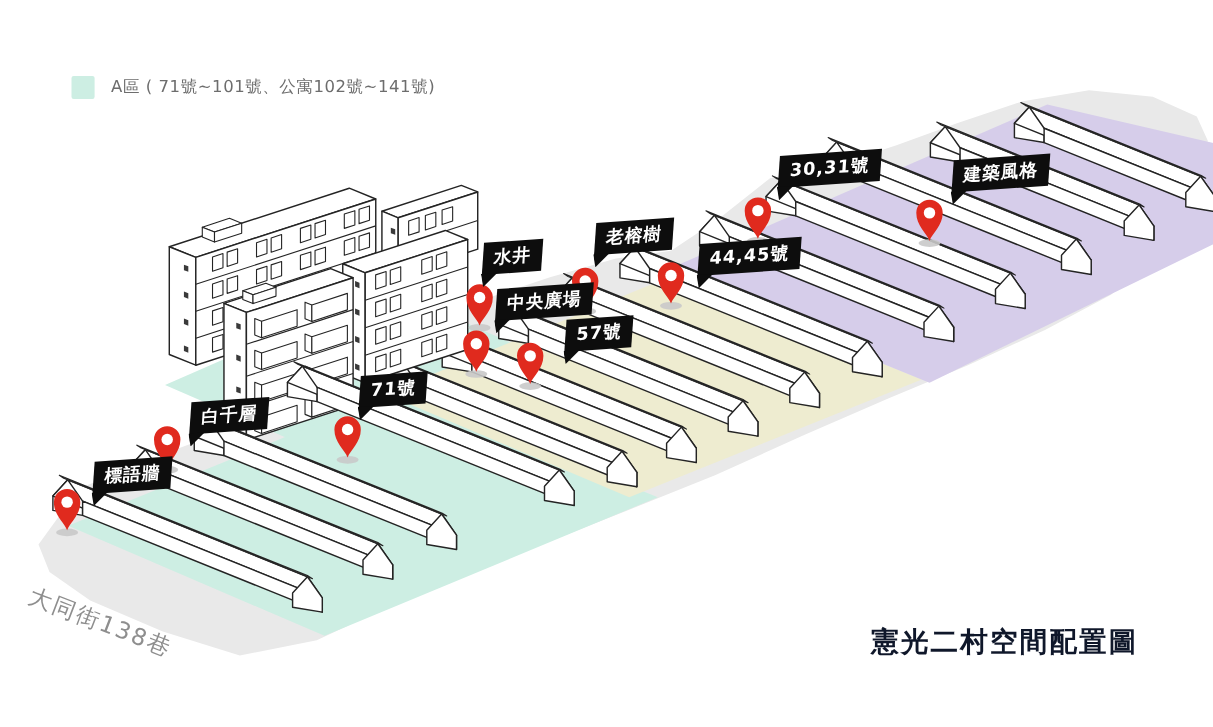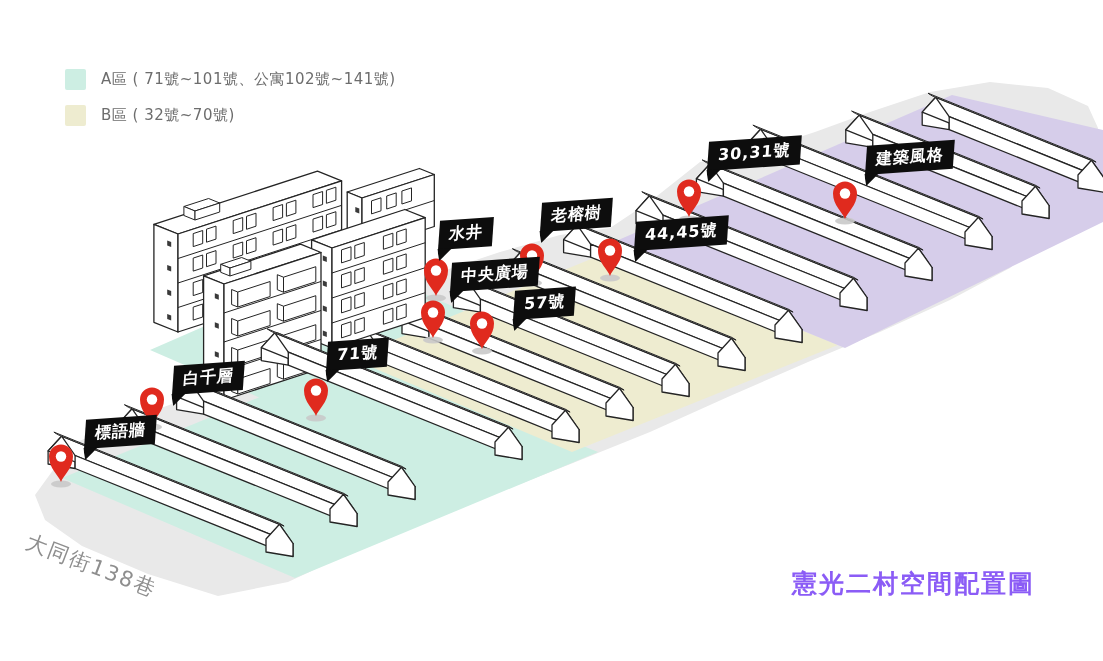--- a/index.html
+++ b/index.html
@@ -23,21 +23,21 @@
   .mlabel::before{
     content:"";position:absolute;left:0;bottom:-11px;width:15px;height:12px;
     background:#0d0d0d;clip-path:polygon(0 0,100% 0,8% 100%);transform:skewX(8deg);
   }
   
   .street{
     position:absolute;left:32px;top:528px;font-size:21px;color:#8e8e8e;
     letter-spacing:2px;transform:rotate(21deg);transform-origin:0 0;z-index:3;white-space:nowrap;
   }
   .title{
-    position:absolute;left:792px;top:567px;font-size:25px;font-weight:bold;color:#8b5cf6;
+    position:absolute;left:792px;top:567px;font-size:25px;font-weight:bold;color:#0f172a;
     letter-spacing:2px;z-index:4;white-space:nowrap;
   }
 </style>
 </head>
 <body>
 
 <div class="stage">
   <svg id="scene" width="1103" height="661" viewBox="0 0 1103 661">
       <polygon points="35.0,495.0 72.0,444.0 150.0,412.0 238.0,380.0 300.0,352.0 345.0,330.0 390.0,300.0 440.0,272.0 500.0,252.0 560.0,235.0 610.0,228.0 652.0,200.0 700.0,162.0 760.0,150.0 815.0,132.0 870.0,112.0 930.0,92.0 990.0,82.0 1048.0,88.0 1088.0,106.0 1098.0,128.0 1092.0,170.0 1060.0,225.0 1010.0,268.0 950.0,300.0 880.0,332.0 808.0,362.0 730.0,396.0 650.0,432.0 568.0,465.0 490.0,496.0 420.0,524.0 352.0,552.0 288.0,582.0 218.0,596.0 148.0,574.0 82.0,546.0 45.0,520.0" fill="#e9e9e9" stroke="none" stroke-width="0" stroke-linejoin="round"></polygon>
       <polygon points="150.0,350.0 348.0,436.0 552.0,350.0 352.0,262.0" fill="#cdeee3" stroke="none" stroke-width="0" stroke-linejoin="round"></polygon>
@@ -290,24 +290,20 @@
         <path d="M0,0 C-2.6,-7.2 -12,-13.5 -12,-25.5 A12,12 0 1 1 12,-25.5 C12,-13.5 2.6,-7.2 0,0 Z" fill="#e02a1e"></path>
         <circle cx="0" cy="-25.5" r="5.2" fill="#ffffff"></circle>
       </g>
     </svg>
 
   <div class="legend" id="legend">
       <div class="legend-item">
         <span class="swatch" style="background: rgb(205, 238, 227);"></span>
         <span class="legend-label">A區 ( 71號~101號、公寓102號~141號)</span>
       </div>
-      <div class="legend-item">
-        <span class="swatch" style="background: rgb(238, 236, 208);"></span>
-        <span class="legend-label">B區 ( 32號~70號)</span>
-      </div>
     </div>
 
   <div class="street">大同街138巷</div>
 
   <div class="title">憲光二村空間配置圖</div>
 
   <div id="marker-layer">
       <div class="mlabel" style="left: 84px; top: 420px;"><span>標語牆</span></div>
       <div class="mlabel" style="left: 172px; top: 366px;"><span>白千層</span></div>
       <div class="mlabel" style="left: 326px; top: 342px;"><span>71號</span></div>

